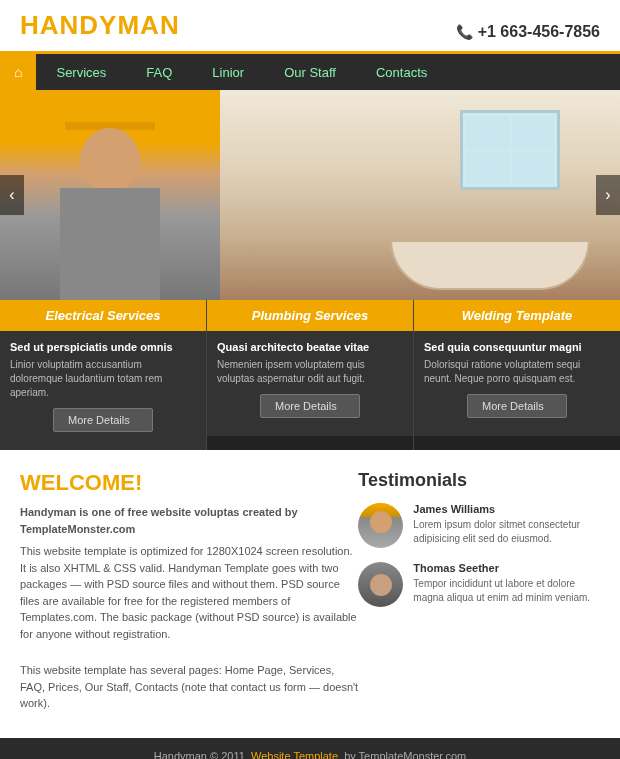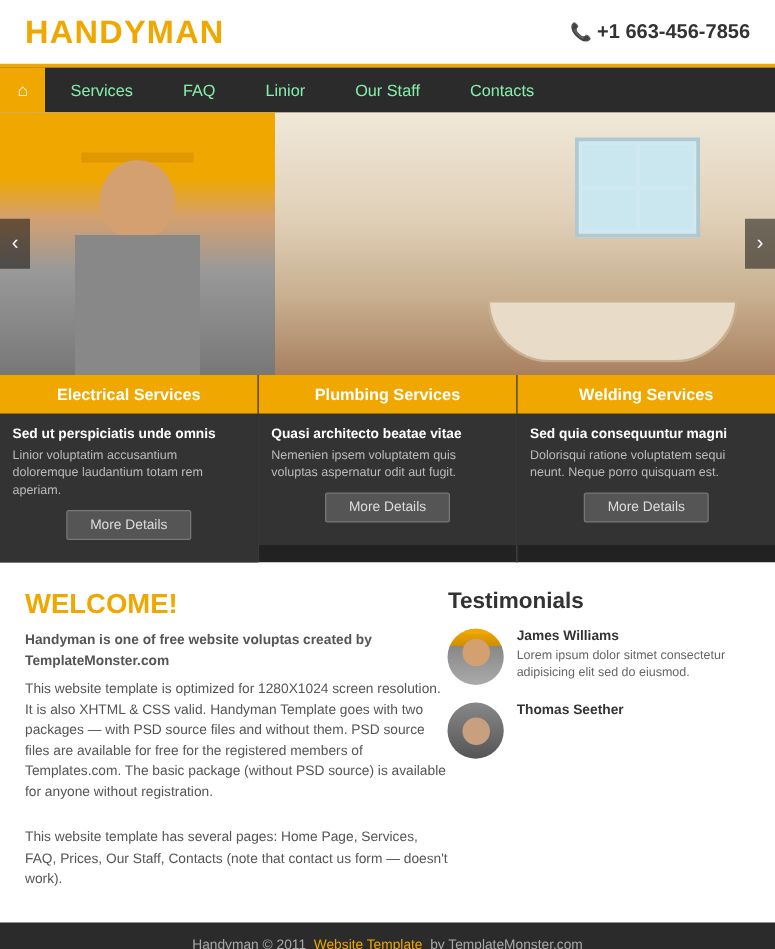--- a/index.html
+++ b/index.html
@@ -3,21 +3,21 @@
   <meta charset="utf-8">
   <style>
     * { margin: 0; padding: 0; box-sizing: border-box; }
     body { font-family: Arial, sans-serif; font-size: 12px; background: #f0f0f0; width: 620px; }
 
     
     #header {
       background: #fff;
       display: flex;
       justify-content: space-between;
-      align-items: center;
+      align-items: flex-end;
       padding: 10px 20px;
       border-bottom: 3px solid #f0a800;
     }
     #header .logo {
       font-size: 26px;
       font-weight: 900;
       color: #333;
       letter-spacing: 1px;
     }
     #header .logo span {
@@ -118,20 +118,21 @@
       border-right: 1px solid #444;
     }
     .service-card:last-child { border-right: none; }
     .service-title {
       background: #f0a800;
       color: #fff;
       text-align: center;
       padding: 8px 5px;
       font-size: 13px;
       font-weight: bold;
+      font-style: italic;
     }
     .service-body {
       background: #333;
       padding: 10px;
       color: #ccc;
     }
     .service-body h4 {
       color: #fff;
       font-size: 11px;
       margin-bottom: 5px;
@@ -146,21 +147,21 @@
     .more-details-btn {
       display: block;
       margin: 0 auto 8px;
       background: #555;
       color: #ddd;
       border: 1px solid #777;
       padding: 5px 14px;
       font-size: 11px;
       cursor: pointer;
       border-radius: 2px;
-      text-align: center;
+      text-align: left;
       width: 100px;
     }
 
     
     #main {
       display: flex;
       padding: 20px;
       background: #fff;
     }
     #welcome {
@@ -314,21 +315,21 @@
   </div>
   <div class="service-card">
     <div class="service-title">Plumbing Services</div>
     <div class="service-body">
       <h4>Quasi architecto beatae vitae</h4>
       <p>Nemenien ipsem voluptatem quis voluptas aspernatur odit aut fugit.</p>
       <button class="more-details-btn">More Details</button>
     </div>
   </div>
   <div class="service-card">
-    <div class="service-title">Welding Services</div>
+    <div class="service-title">Welding Template</div>
     <div class="service-body">
       <h4>Sed quia consequuntur magni</h4>
       <p>Dolorisqui ratione voluptatem sequi neunt. Neque porro quisquam est.</p>
       <button class="more-details-btn">More Details</button>
     </div>
   </div>
 </div>
 
 <div id="main">
   <div id="welcome">
@@ -349,20 +350,21 @@
         <h4>James Williams</h4>
         <p>Lorem ipsum dolor sitmet consectetur adipisicing elit sed do eiusmod.</p>
       </div>
     </div>
     <div class="testimonial">
       <div class="testimonial-avatar avatar-2">
         <div class="avatar-head-2"></div>
       </div>
       <div class="testimonial-text">
         <h4>Thomas Seether</h4>
+        <p>Tempor incididunt ut labore et dolore magna aliqua ut enim ad minim veniam.</p>
       </div>
     </div>
   </div>
 </div>
 
 <div id="footer">
   <p>
     <span>Handyman © 2011</span>
     &nbsp;<a>Website Template</a>&nbsp;
     <span>by TemplateMonster.com</span>

